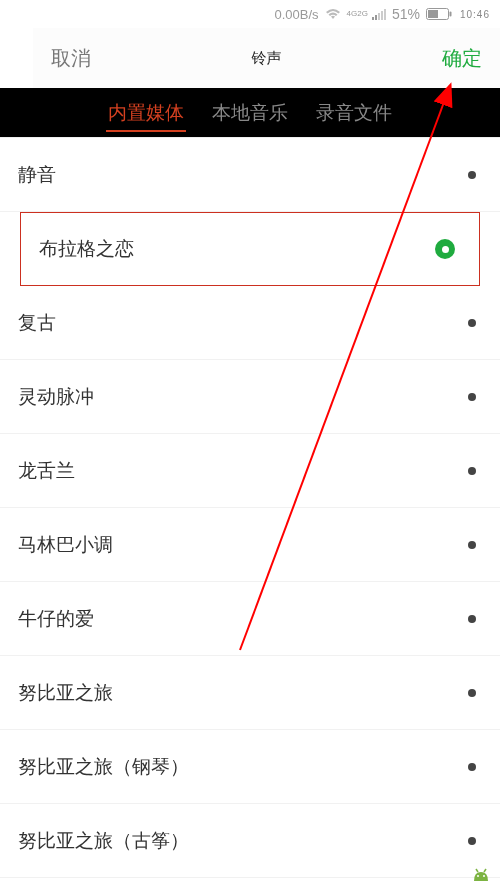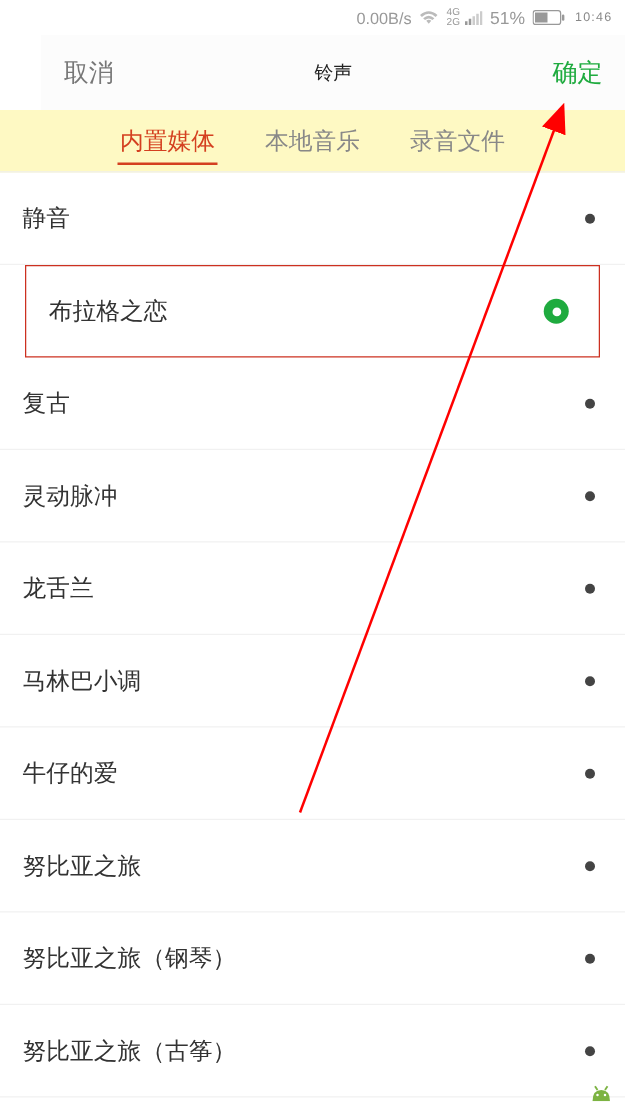--- a/index.html
+++ b/index.html
@@ -19,41 +19,41 @@
       align-items: center;
       gap: 6px;
       padding: 0 10px;
       font-size: 14px;
       color: #999;
     }
     .status-bar .speed { font-size: 13px; }
     .status-bar .wifi-icon, .status-bar .signal-icon, .status-bar .battery-icon {
       display: inline-flex; align-items: center;
     }
-    .status-bar .signal-label { font-size: 8px; line-height: 8px; display:flex; flex-direction:column; margin-right:-2px;}
+    .status-bar .signal-label { font-size: 8px; line-height: 8px; display:flex; flex-direction:row; margin-right:-2px;}
     .status-bar .time { font-size: 10px; color: #888; margin-left: 2px; letter-spacing: 1px;}
     .nav-bar {
       height: 60px;
       display: flex;
       align-items: center;
       justify-content: space-between;
       padding: 0 18px;
       background: #fcfcfc;
       margin-left: 33px;
     }
     .nav-cancel { font-size: 20px; color: #777; }
     .nav-title { font-size: 15px; color: #222; font-weight: 400; }
     .nav-confirm { font-size: 20px; color: #1fab3f; font-weight: 500;}
     .tabs {
       height: 50px;
       display: flex;
       align-items: center;
       justify-content: center;
-      gap: 36px;
-      background: #fef9c3;
+      gap: 24px;
+      background: #000000;
       border-bottom: 1px solid #eee;
     }
     .tab { font-size: 19px; color: #888; padding: 6px 2px; }
     .tab.active {
       color: #d44020;
       border-bottom: 2px solid #d44020;
       padding-bottom: 4px;
     }
     .list { width: 100%; }
     .list-item {

